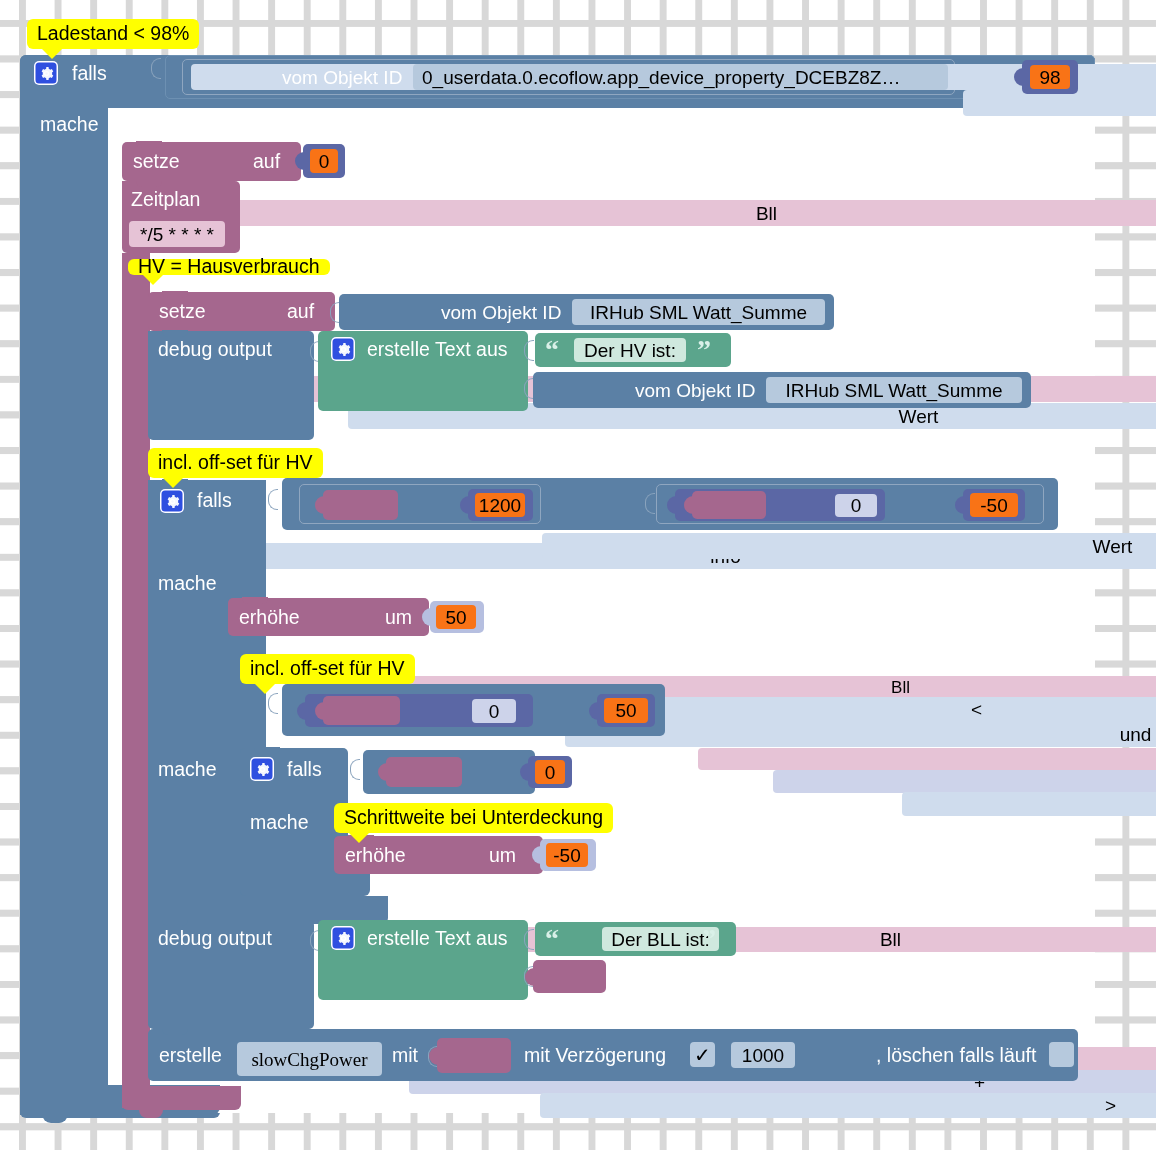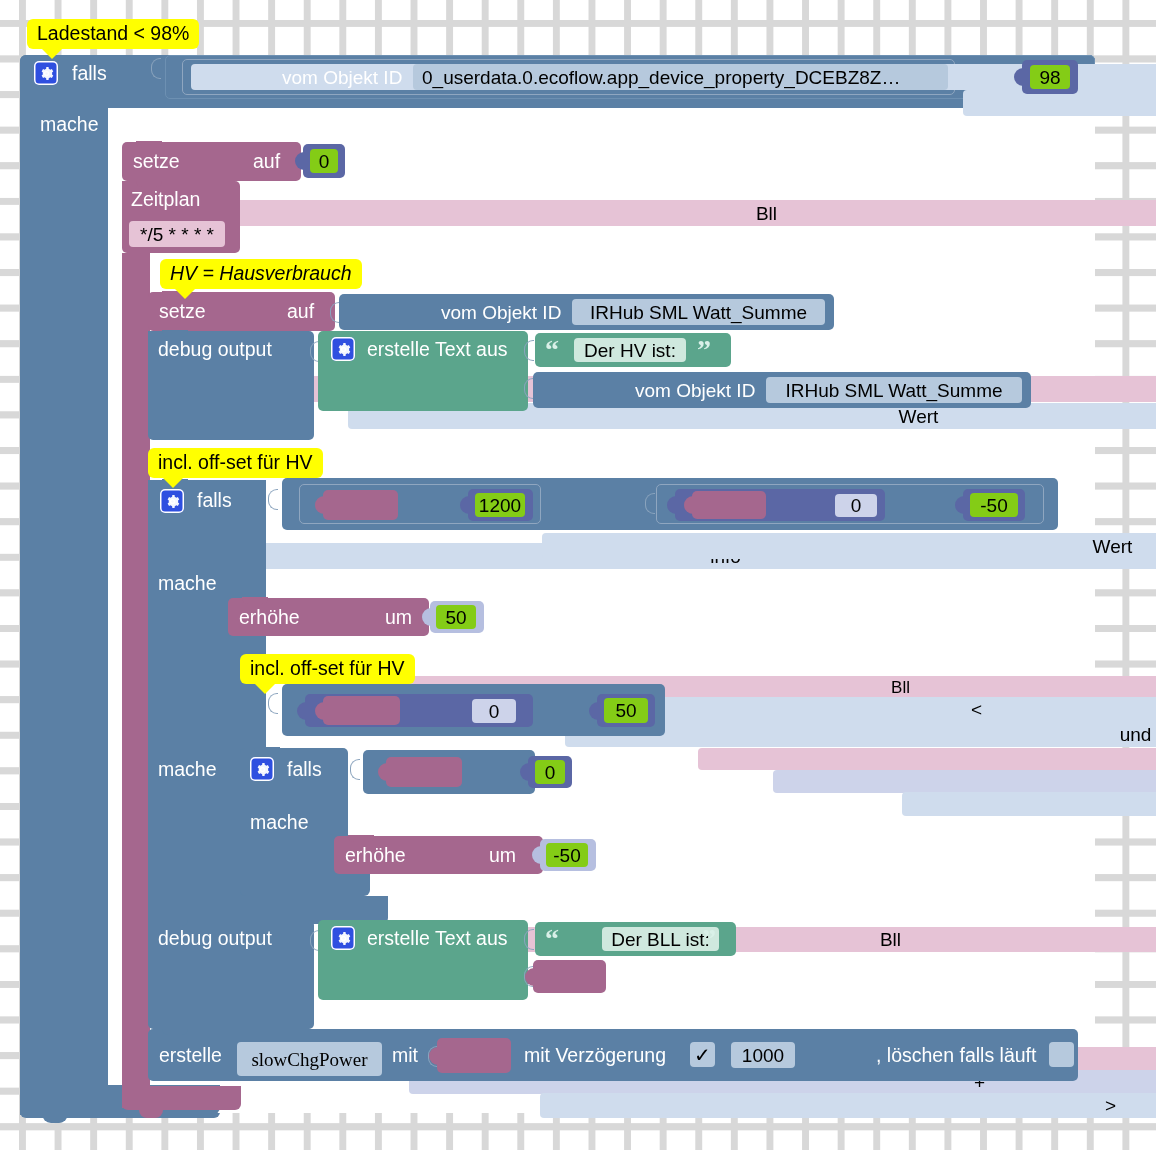--- a/index.html
+++ b/index.html
@@ -57,21 +57,21 @@
     position:absolute;box-sizing:border-box;
     background:#b6c9dd;border-radius:4px;color:#000;
     font-size:19px;line-height:19px;
     display:flex;align-items:center;justify-content:center;
     white-space:nowrap;padding:0 9px;
   }
   .field.light{background:#cfdced;}
   .field.vfield{background:#e6c3d6;}
   .field.tfield{background:#cfe8de;}
   .field.mfield{background:#cdd3ea;}
-  .field.num{background:#84cc16;}
+  .field.num{background:#f97316;}
 
   
   .dd{position:relative;padding-right:24px;}
   .dd:after{
     content:"";position:absolute;right:8px;top:50%;margin-top:-2px;
     border-left:6px solid transparent;border-right:6px solid transparent;
     border-top:7px solid #7d91ab;
   }
 
   
@@ -197,21 +197,21 @@
   </div>
   <div class="lbl" style="left:131px;top:190px;">Zeitplan</div>
   <div class="field vfield" style="left:129px;top:221px;width:96px;height:26px;">
     <span>*/5 * * * *</span>
   </div>
 
   <div class="blk var" style="left:122px;top:253px;width:28px;height:855px;"></div>
   <div class="blk var" style="left:122px;top:1086px;width:119px;height:24px;border-radius:0 0 6px 6px;"></div>
   <div class="blk var" style="left:139px;top:1110px;width:24px;height:8px;border-radius:0 0 8px 8px;"></div>
 
-  <div class="cmt" style="left:160px;top:259px;height:30px;font-style:italic;">
+  <div class="cmt" style="left:128px;top:259px;height:16px;">
     <span>HV = Hausverbrauch</span>
   </div>
 
   <div class="blk var rad" style="left:148px;top:292px;width:187px;height:39px;">
     <div class="notch"></div>
   </div>
   <div class="lbl" style="left:159px;top:302px;">setze</div>
   <div class="field dd vfield" style="left:222px;top:298px;height:26px;">
     <span>HV</span>
   </div>
@@ -409,20 +409,23 @@
     <div class="tab" style="background:#a5678e;"></div>
   </div>
 
   <div class="blk mathb" style="left:528px;top:756px;width:44px;height:32px;border-radius:5px;">
     <div class="tab" style="background:#5b67a5;"></div>
   </div>
   <div class="field num" style="left:535px;top:760px;width:30px;height:24px;">
     <span>0</span>
   </div>
 
+  <div class="cmt" style="left:334px;top:803px;height:30px;">
+    <span>Schrittweite bei Unterdeckung</span>
+  </div>
 
   <div class="blk var rad" style="left:334px;top:836px;width:209px;height:38px;">
     <div class="notch"></div>
   </div>
   <div class="lbl" style="left:345px;top:846px;">erhöhe</div>
 
   <div class="lbl" style="left:489px;top:846px;">um</div>
   <div class="blk mathb" style="left:540px;top:839px;width:56px;height:32px;border-radius:5px;background:#b6bfe0;">
     <div class="tab" style="background:#b6bfe0;"></div>
   </div>

